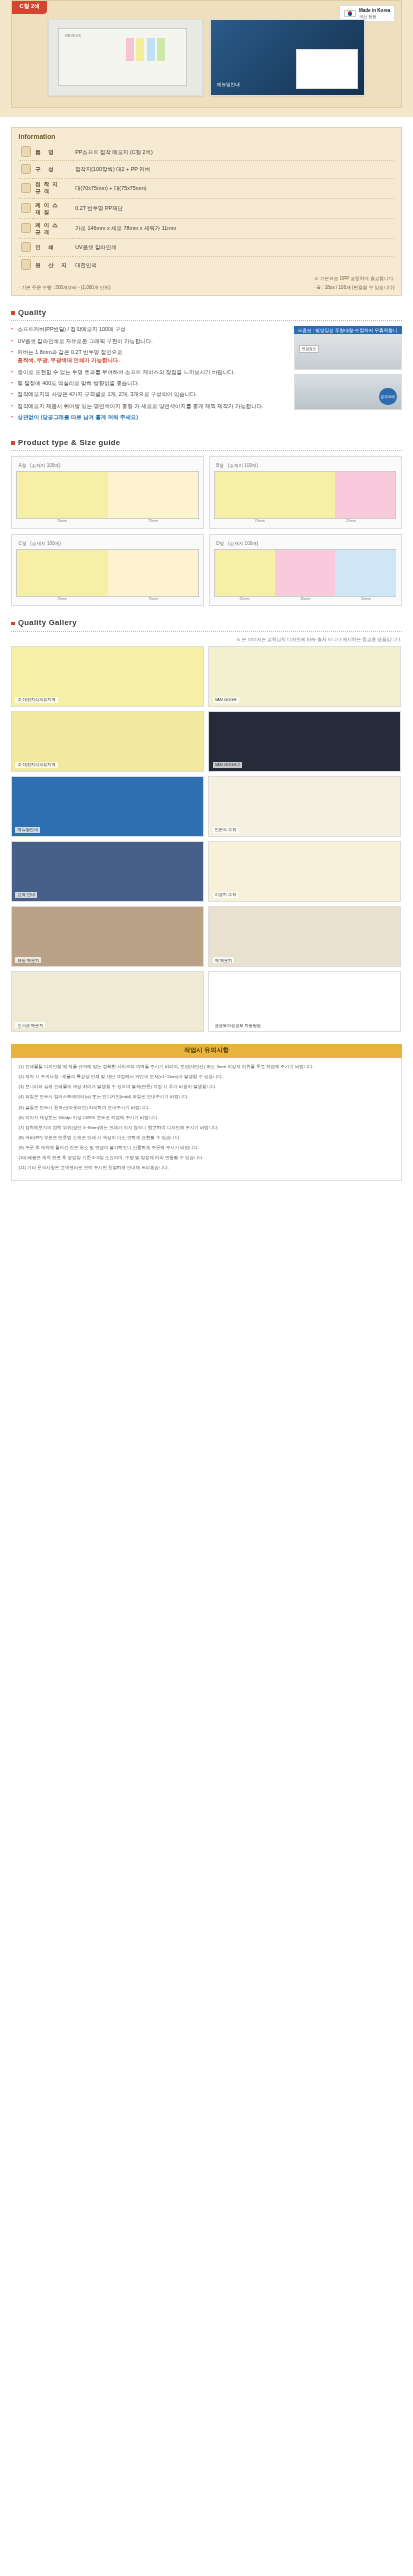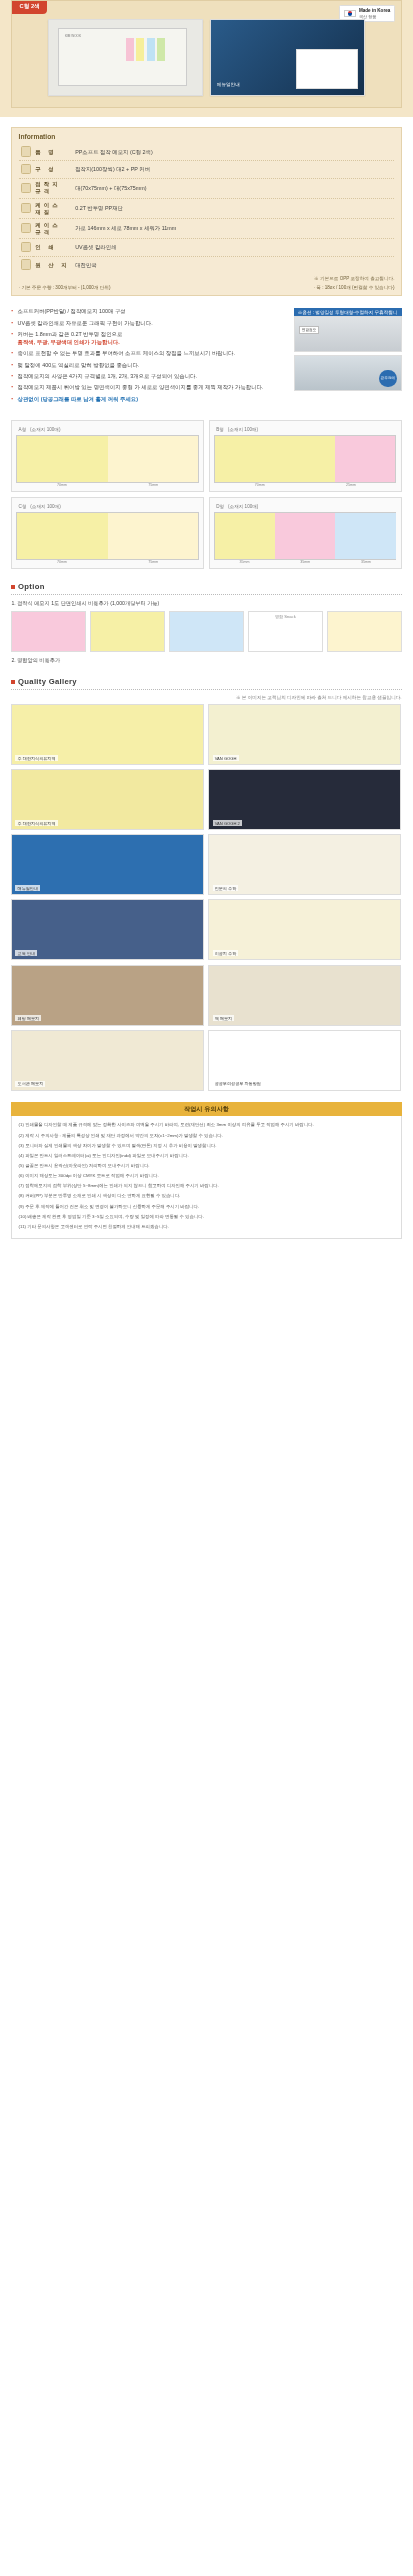--- a/index.html
+++ b/index.html
@@ -237,20 +237,23 @@
       </table>
       <div class="info-note" style="text-align:right">※ 기본으로 OPP 포장하여 출고됩니다.</div>
       <div class="info-foot">
         <span>· 기본 주문 수량 : 300개부터 - (1,000개 단위)</span>
         <span>· 폭 : 18ox / 100개 (면결합 수 있습니다)</span>
       </div>
     </div>
   </div>
 
   <div class="sec">
+    <div class="sec-title">
+      <span class="sq"></span><span>Quality</span>
+    </div>
     <div class="quality-box">
       <div class="q-list">
         <ul>
           <li><span>소프트커버(PP반달) / 점착메모지 100매 구성</span></li>
           <li><span>UV옵셋 칼라인쇄로 자유로운 그래픽 구현이 가능합니다.</span></li>
           <li>
             <span>커버는 1.8mm과 같은 0.2T 반투명 점인으로 </span><br>
             <span class="red">흠짝색, 무광, 무광색대 인쇄가 가능합니다.</span>
           </li>
           <li><span>종이로 표현할 수 없는 투명 효과를 부여하여 소프트 케이스의 장점을 느끼보시기 바랍니다.</span></li>
@@ -266,20 +269,23 @@
           <span class="tagl">명함점모</span>
         </div>
         <div class="q-img two">
           <span class="circle-tag">관주크에</span>
         </div>
       </div>
     </div>
   </div>
 
   <div class="sec">
+    <div class="sec-title">
+      <span class="sq"></span><span>Product type &amp; Size guide</span>
+    </div>
     <div class="types">
 
       <div class="type-card">
         <h4>
           <span>A형</span>
           <span>(소재지 100매)</span>
         </h4>
         <div class="mock">
           <div class="pane" style="background:#f6f0a6"></div>
           <div class="pane" style="background:#fdf4cf"></div>
@@ -333,36 +339,20 @@
         <div class="dim-row">
           <div>35mm</div>
           <div>35mm</div>
           <div>35mm</div>
         </div>
       </div>
 
     </div>
   </div>
 
-  <div class="sec">
-    <div class="sec-title">
-      <span class="sq"></span><span>Option</span>
-    </div>
-    <div class="opt-note">1. 점착식 메모지 1도 단면인쇄시 비용추가 (1,000개당부터 가능)</div>
-    <div class="opt-row">
-      <div class="opt-box" style="background:#f9c9dc"></div>
-      <div class="opt-box" style="background:#f6f0a6"></div>
-      <div class="opt-box" style="background:#cfe6f7"></div>
-      <div class="opt-box" style="background:#ffffff">
-        <div class="opt-cap">명함 Snack</div>
-      </div>
-      <div class="opt-box" style="background:#fdf4cf"></div>
-    </div>
-    <div class="opt-sub">2. 명함앞의 비용추가</div>
-  </div>
 
   <div class="sec">
     <div class="sec-title">
       <span class="sq"></span><span>Quality Gallery</span>
     </div>
     <div class="gal-note">※ 본 이미지는 고객님의 디자인에 따라 출처 드니다 제시하는 참고용 샘플입니다.</div>
     <div class="gallery">
       <div class="gcell" style="background:#f6efa8">
           <span class="gcap">주 대한지식의유지역</span>
         </div>

